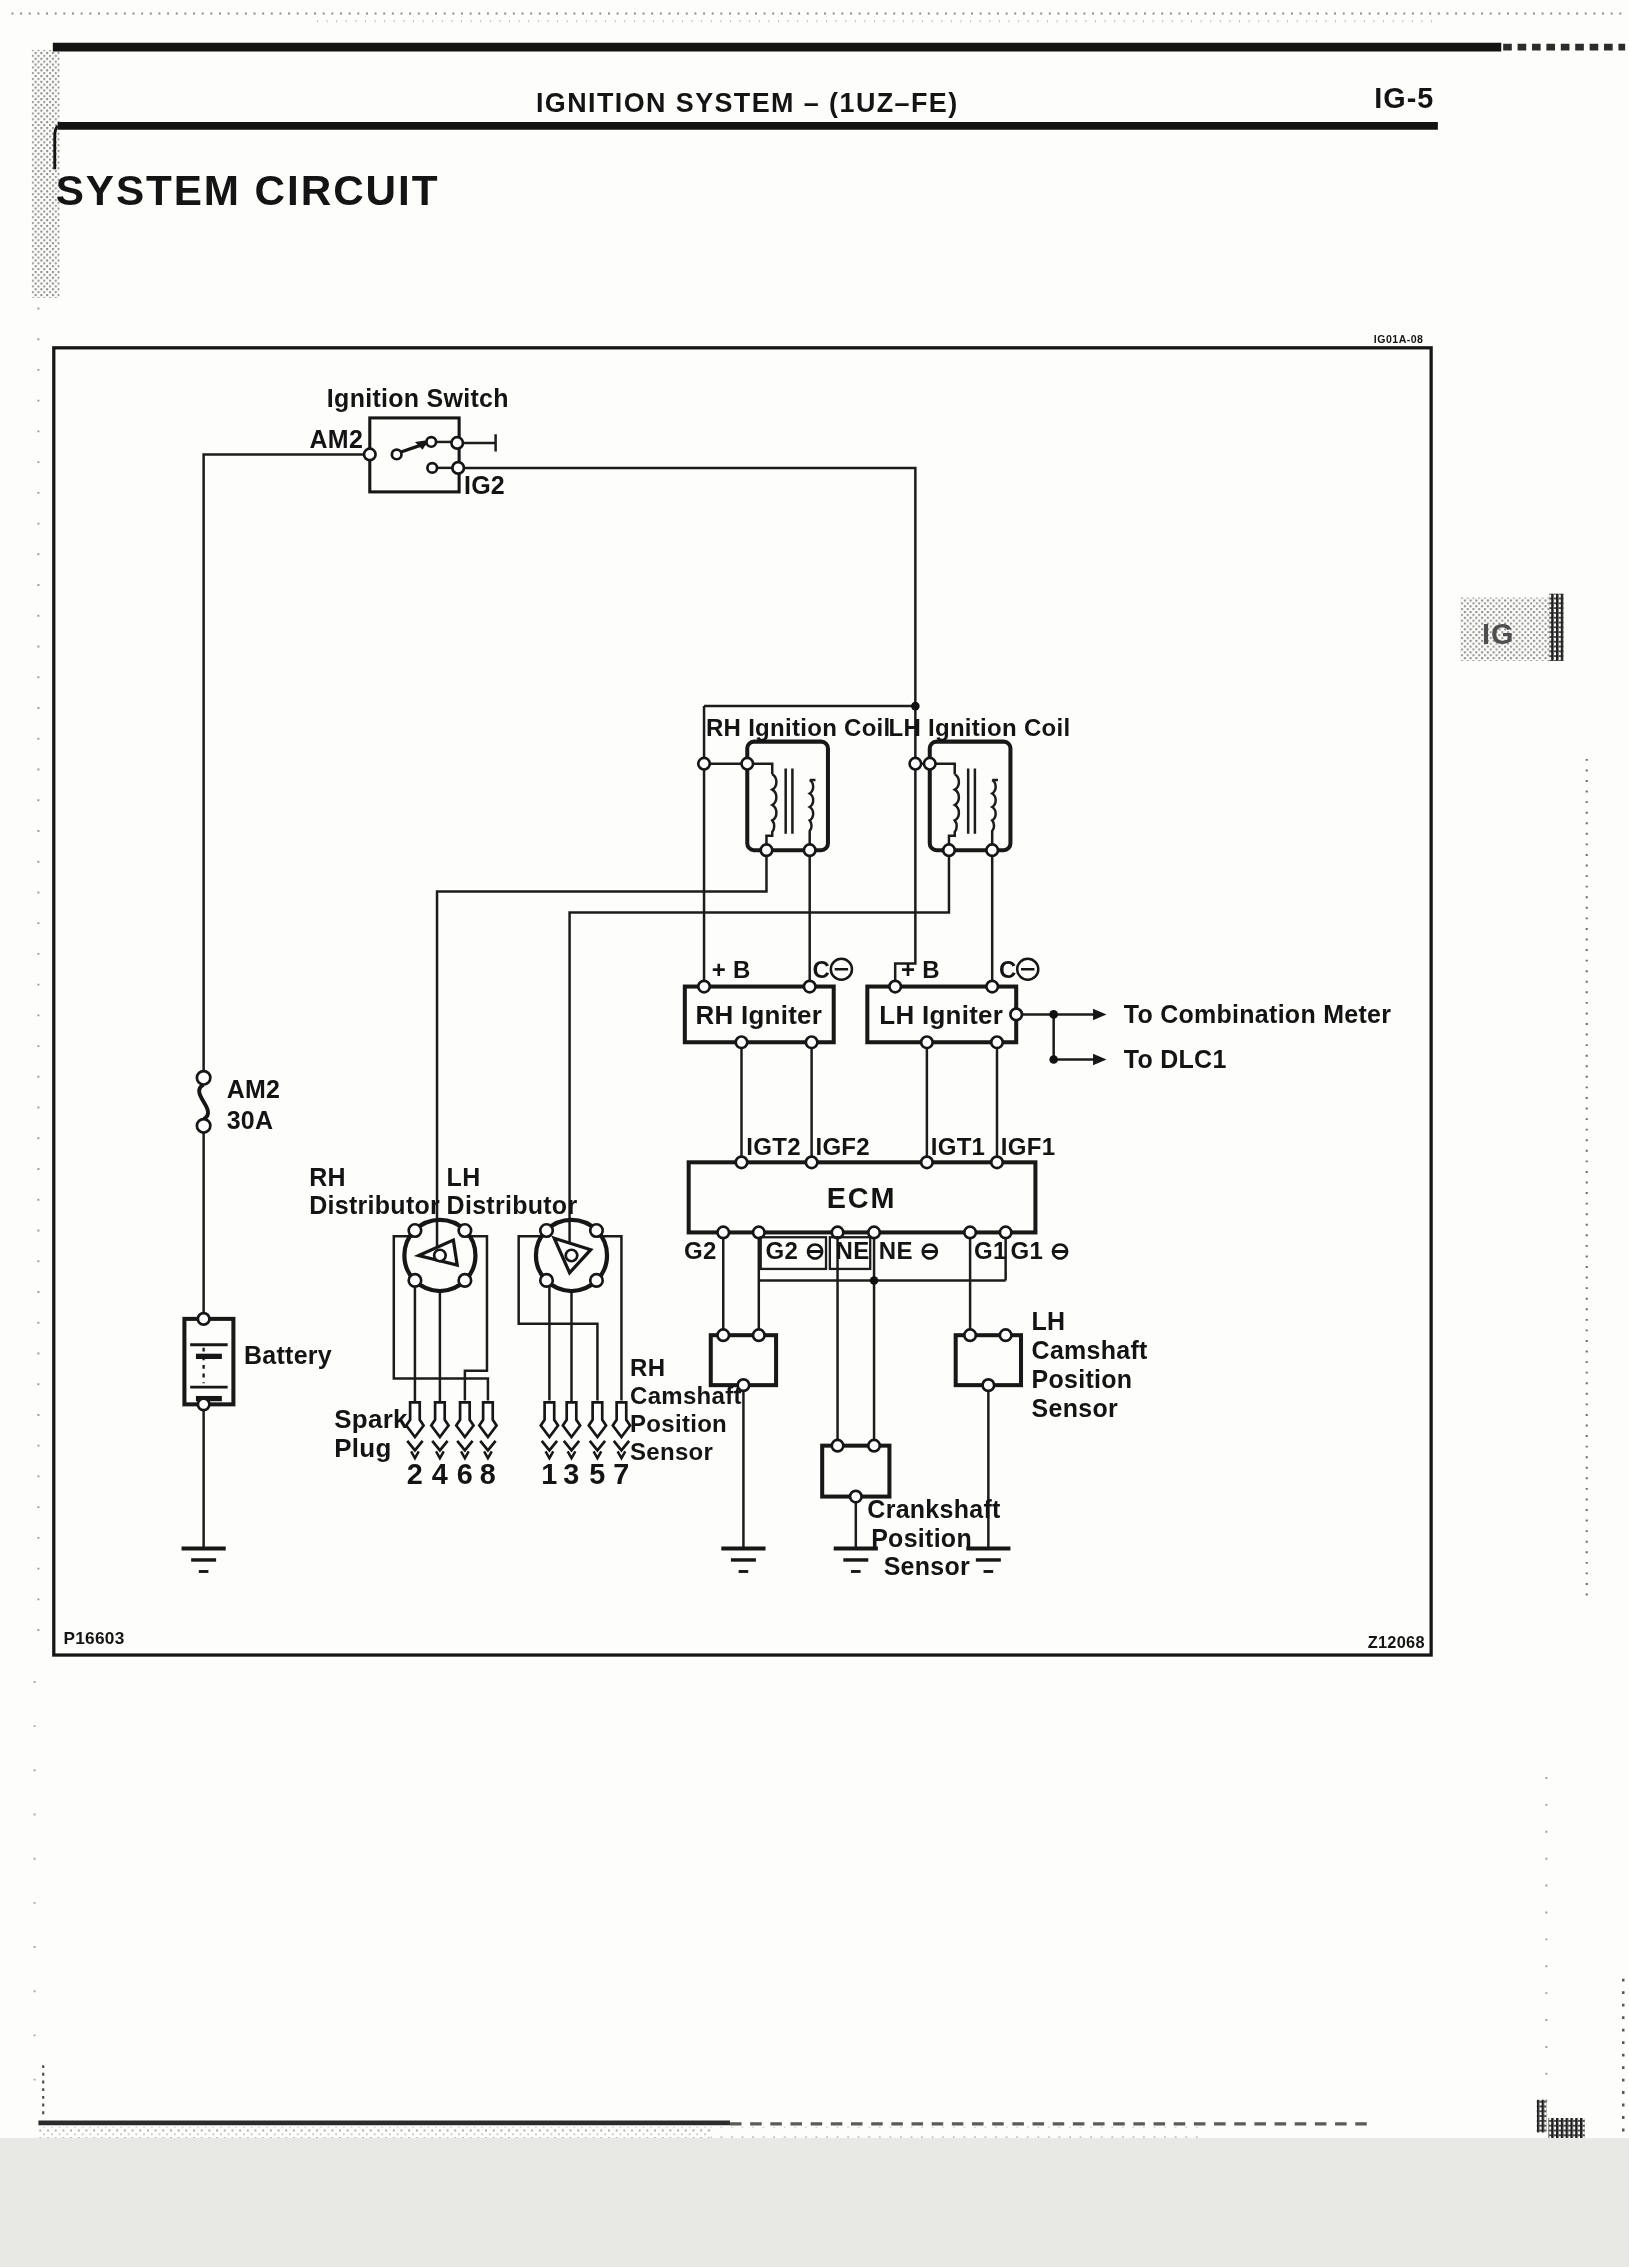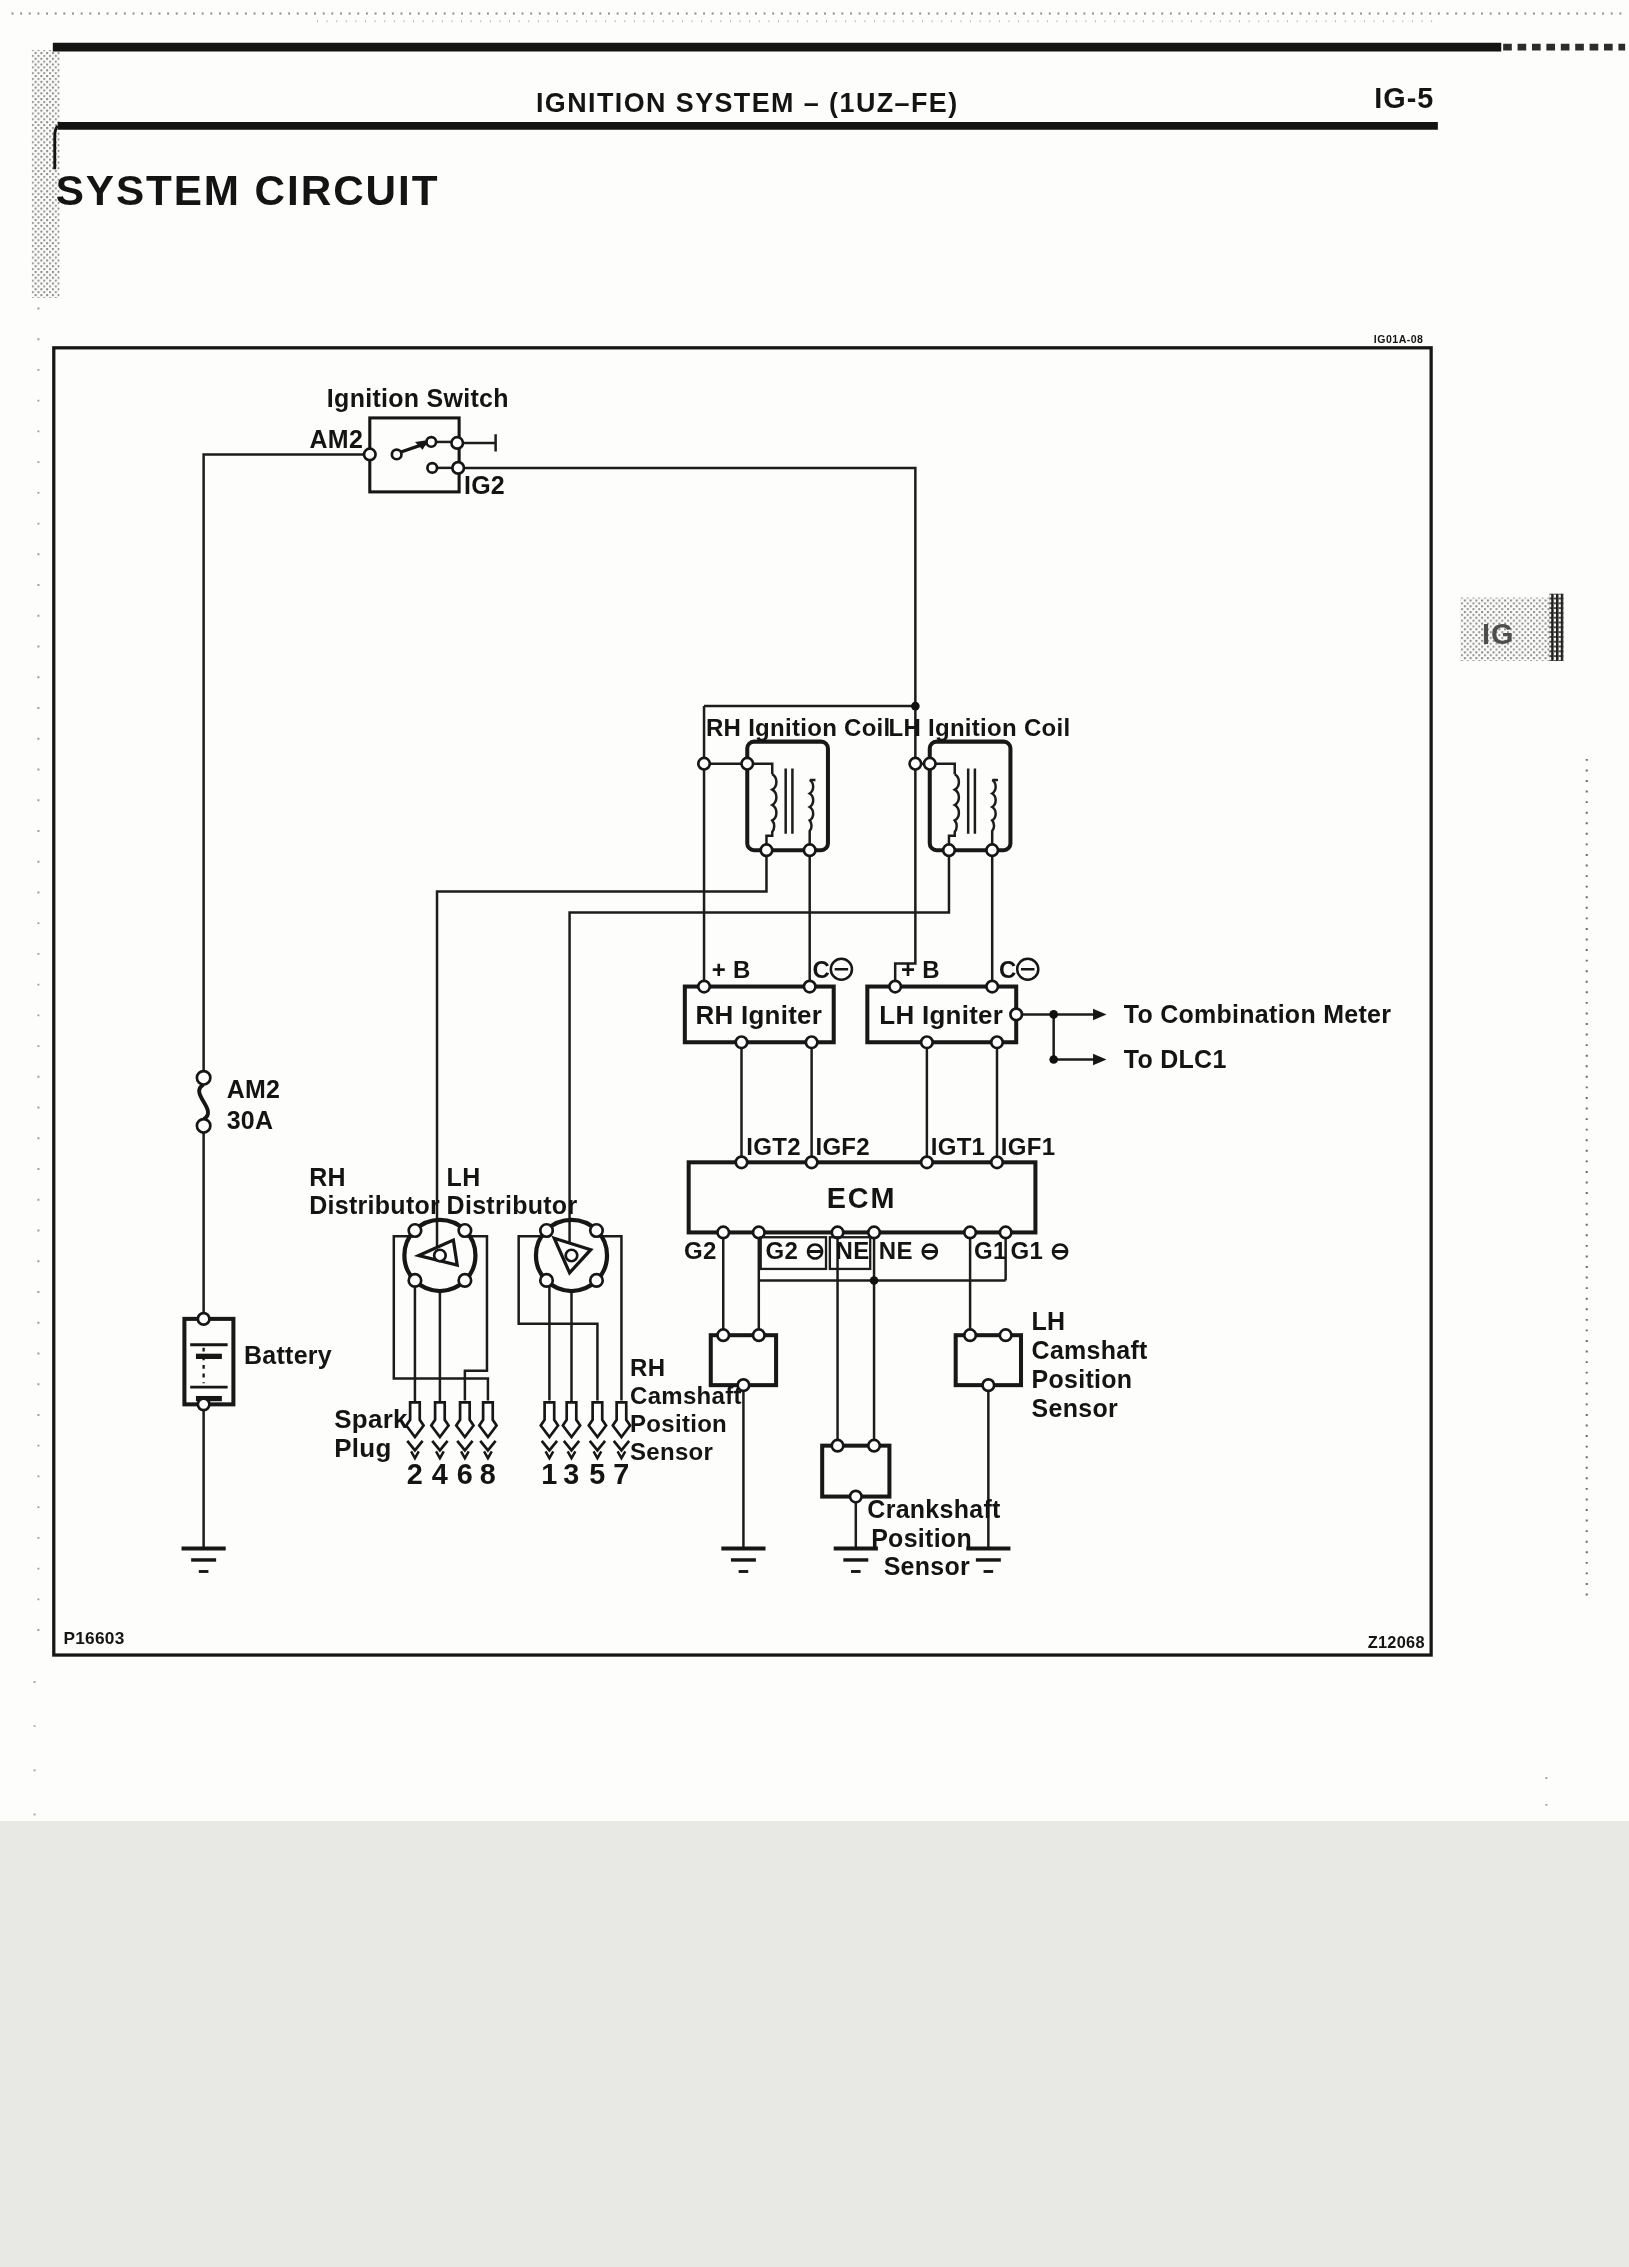--- a/index.html
+++ b/index.html
@@ -1,16 +1,16 @@
 <!DOCTYPE html>
 <html><head>
 <meta charset="utf-8">
 <style>
   html,body{margin:0;padding:0;background:#e8e8e4;}
-  .page{position:relative;width:1629px;height:1821px;background:#fdfdfb;margin:0 auto;overflow:hidden;}
+  .page{position:relative;width:1629px;height:2138px;background:#fdfdfb;margin:0 auto;overflow:hidden;}
   svg{position:absolute;left:0;top:0;}
   .wire{fill:none;stroke:#1c1c1c;stroke-width:2.6;}
   .box{fill:none;stroke:#181818;stroke-width:4.2;}
   .thinbox{fill:none;stroke:#1c1c1c;stroke-width:2.4;}
   .term{fill:#ffffff;stroke:#161616;stroke-width:2.8;}
   .dot{fill:#111;stroke:none;}
   text{font-family:"Liberation Sans",sans-serif;fill:#141414;font-weight:bold;letter-spacing:0.3px;}
   .lbl{font-size:26px;}
   .lbl25{font-size:25px;}
   .lbl27{font-size:27px;}

